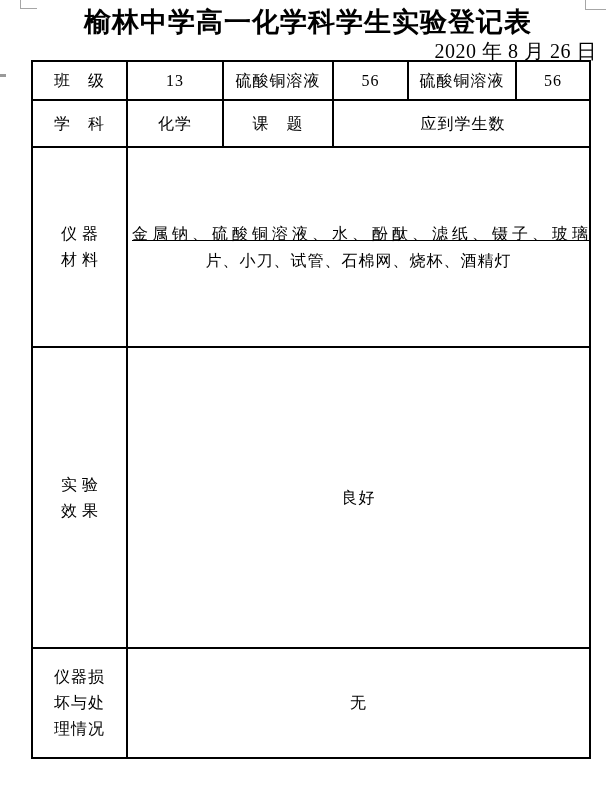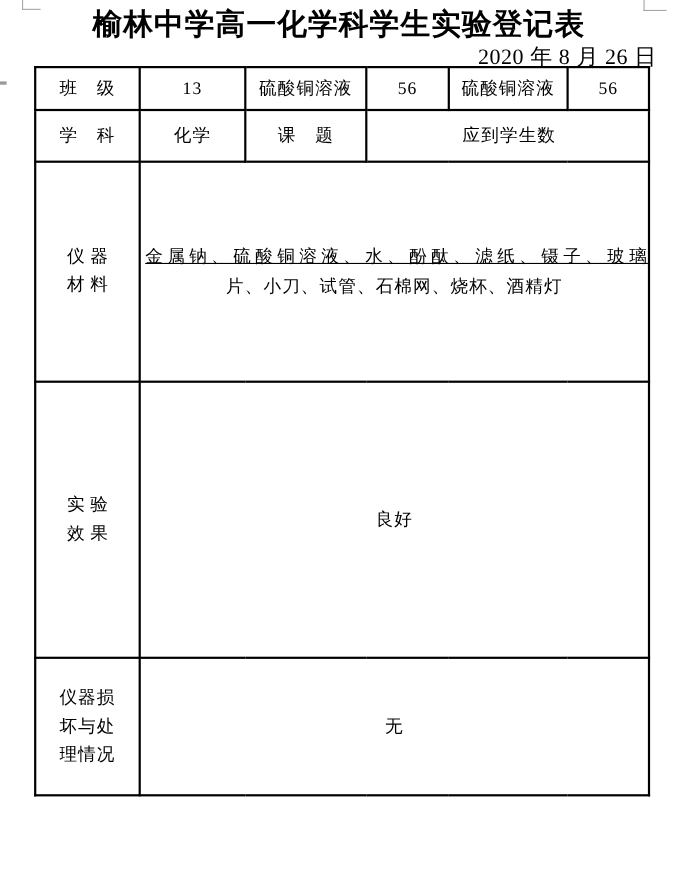--- a/index.html
+++ b/index.html
@@ -128,29 +128,29 @@
     <td>
       <div class="label-line ls5">仪器</div>
       <div class="label-line ls5">材料</div>
     </td>
     <td colspan="5">
       <div class="materials-line1">金属钠、硫酸铜溶液、水、酚酞、滤纸、镊子、玻璃</div>
       <div class="materials-line2">片、小刀、试管、石棉网、烧杯、酒精灯</div>
     </td>
   </tr>
 
-  <tr style="height:251px">
+  <tr style="height:301px">
     <td>
       <div class="label-line ls5">实验</div>
       <div class="label-line ls5">效果</div>
     </td>
     <td colspan="5">良好</td>
   </tr>
 
-  <tr style="height:125px">
+  <tr style="height:110px">
     <td>
       <div class="label-line">仪器损</div>
       <div class="label-line">坏与处</div>
       <div class="label-line">理情况</div>
     </td>
     <td colspan="5">无</td>
   </tr>
 
 </tbody>
   </table>

